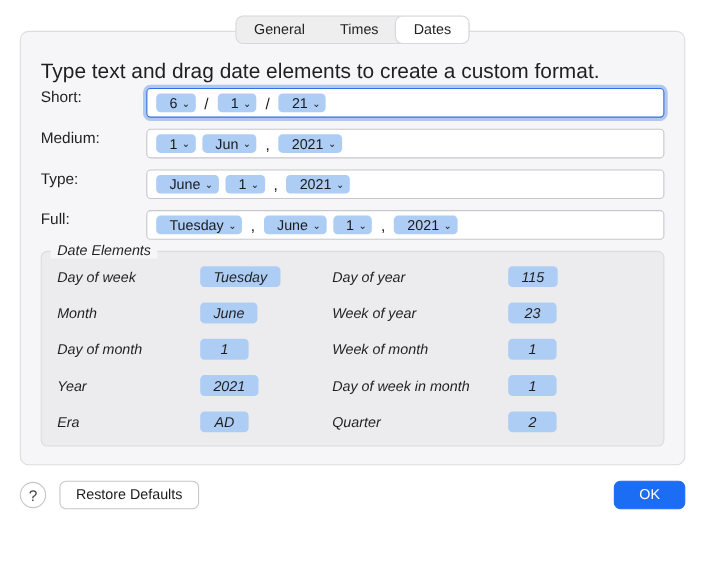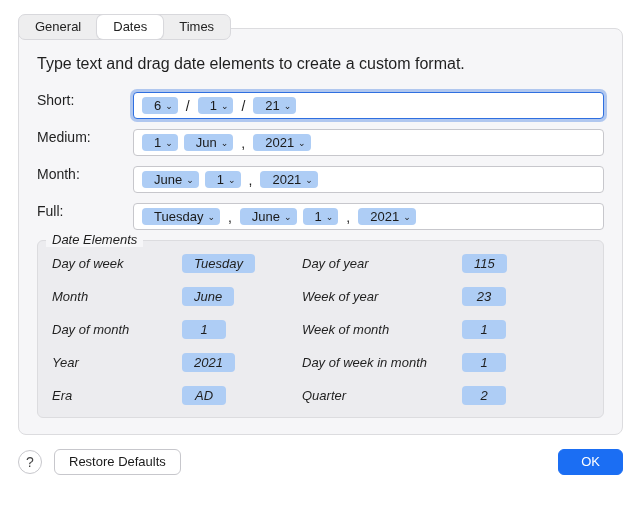--- a/index.html
+++ b/index.html
@@ -11,21 +11,21 @@
     color: #1f1f1f;
     background: #fff;
   }
   .window {
     width: 641px; height: 522px;
     padding: 14px 18px 14px 18px;
     background: #fff;
   }
   .tabs {
     display: flex;
-    justify-content: flex-start;
+    justify-content: center;
     position: relative;
     z-index: 2;
     margin-bottom: -12px;
   }
   .tab-bar {
     display: flex;
     background: #eeeeef;
     border: 1px solid #d8d8dc;
     border-radius: 7px;
     overflow: hidden;
@@ -44,22 +44,22 @@
     box-shadow: 0 0 0 1px #d8d8dc, 0 1px 2px rgba(0,0,0,0.08);
   }
   .panel {
     border: 1px solid #dcdcdf;
     border-radius: 8px;
     background: #f6f6f8;
     padding: 22px 18px 16px 18px;
     position: relative;
   }
   .instruction {
-    margin: 4px 0 19px 0;
-    font-size: 16px;
+    margin: 4px 0 3px 0;
+    font-size: 19px;
   }
   .format-row {
     display: flex;
     align-items: flex-start;
     margin-bottom: 10px;
   }
   .format-label {
     width: 96px;
     font-size: 14px;
   }
@@ -178,22 +178,22 @@
     padding-right: 22px;
   }
 </style>
 </head>
 <body>
 <div class="window">
 
   <div class="tabs">
     <div class="tab-bar">
       <div class="tab">General</div>
+      <div class="tab">Times</div>
       <div class="tab selected">Dates</div>
-      <div class="tab">Times</div>
     </div>
   </div>
 
   <div class="panel">
     <div class="instruction">Type text and drag date elements to create a custom format.</div>
 
     <div class="format-row">
       <div class="format-label">Short:</div>
       <div class="field focused">
         <span class="pill">
@@ -226,21 +226,21 @@
           </span>
         <span class="sep">,</span>
         <span class="pill">
             <span>2021</span>
             <span class="chev">⌄</span>
           </span>
       </div>
     </div>
 
     <div class="format-row">
-      <div class="format-label">Month:</div>
+      <div class="format-label">Type:</div>
       <div class="field">
         <span class="pill">
             <span>June</span>
             <span class="chev">⌄</span>
           </span>
         <span class="pill">
             <span>1</span>
             <span class="chev">⌄</span>
           </span>
         <span class="sep">,</span>

